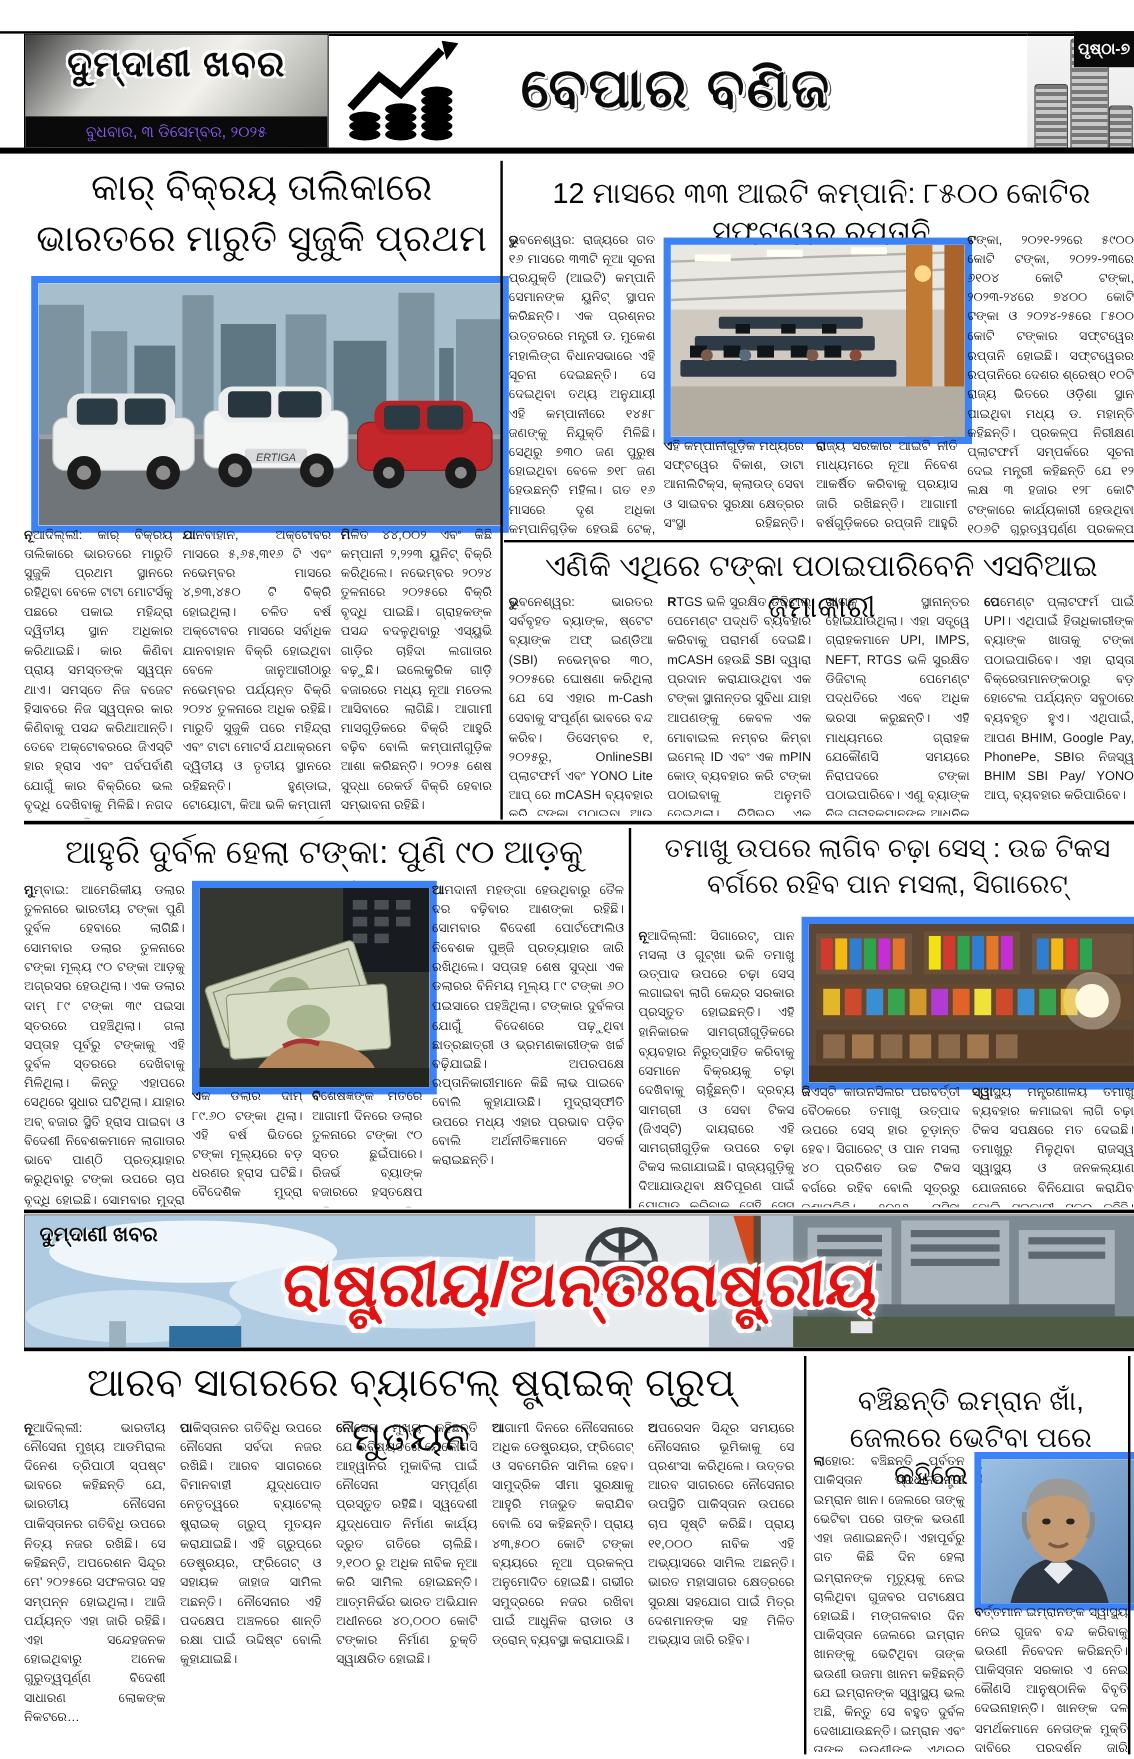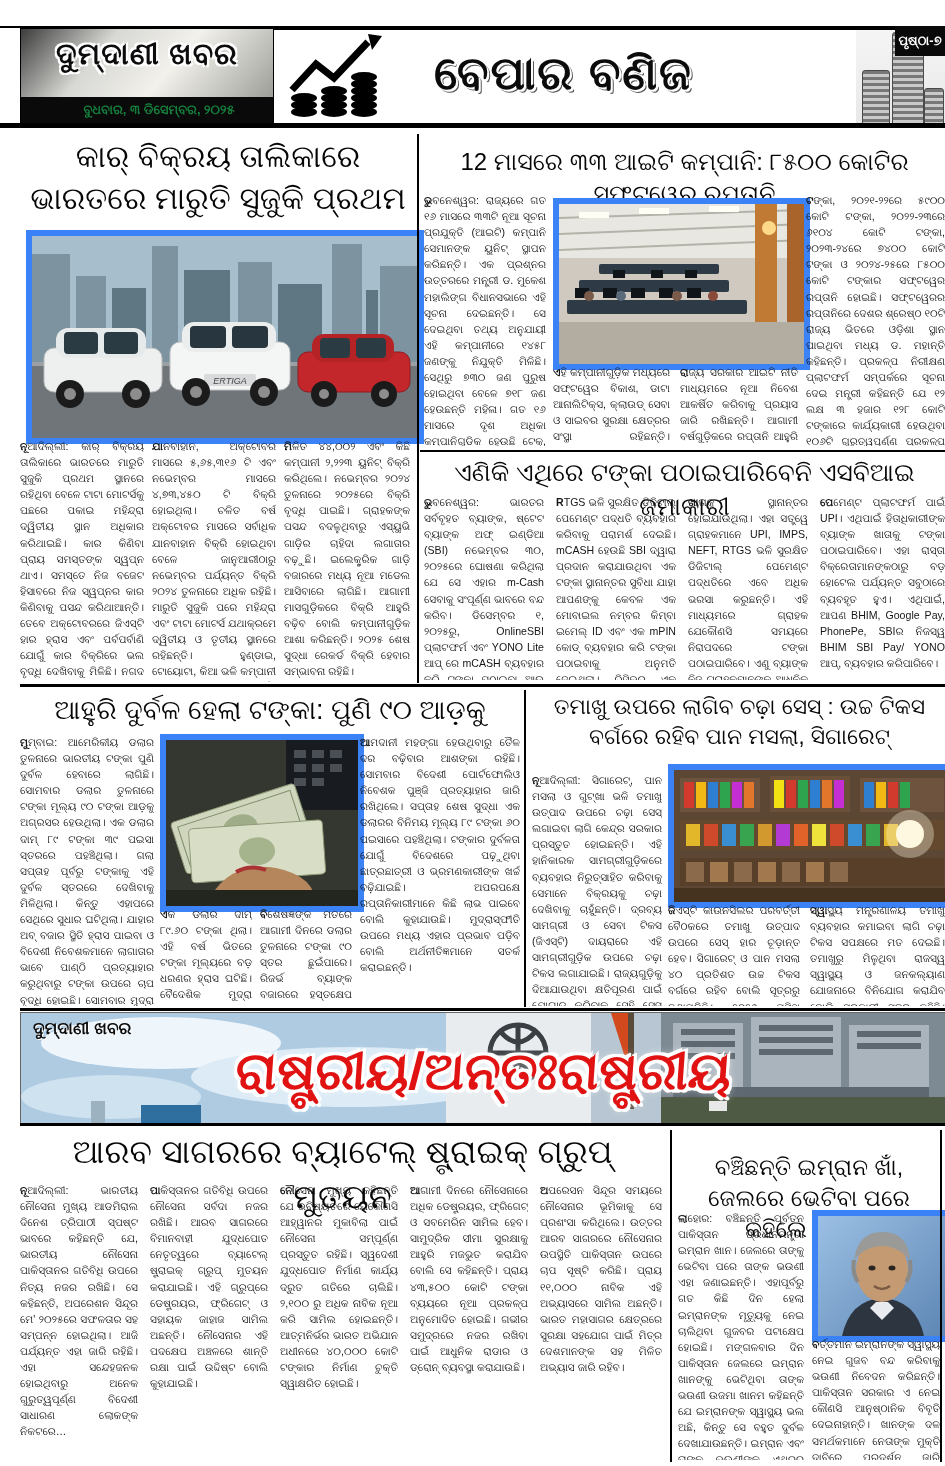--- a/index.html
+++ b/index.html
@@ -7,22 +7,22 @@
         font-family:"Liberation Sans",sans-serif;color:#111;}
   .abs{position:absolute;}
   
   .topline{position:absolute;left:0;top:26px;width:945px;height:2px;background:#000;}
   .logo-box{position:absolute;left:20px;top:28px;width:252px;height:94px;
             background:linear-gradient(130deg,#3c3c3c 0%,#d8d8d4 30%,#f2f1ec 55%,#bdbdb8 80%,#8e8e89 100%);
             border:1px solid #000;overflow:hidden;}
   .logo-text{position:absolute;left:0;top:8px;width:100%;text-align:center;font-size:30px;font-weight:900;
              color:#0c0c0c;letter-spacing:1px;
              text-shadow:-2px -2px 0 #fff,2px -2px 0 #fff,-2px 2px 0 #fff,2px 2px 0 #fff;}
-  .date-strip{position:absolute;left:0;bottom:0;width:100%;height:26px;background:#0a0a0a;color:#15803d;
-              font-size:13px;font-weight:700;display:flex;align-items:center;justify-content:center;padding-left:12px;}
+  .date-strip{position:absolute;left:0;bottom:0;width:100%;height:26px;background:#0a0a0a;color:#8b5cf6;
+              font-size:13px;font-weight:400;display:flex;align-items:center;justify-content:center;}
   .mast-mid{position:absolute;left:274px;top:28px;width:582px;height:94px;background:#fff;
             border-top:2px solid #000;border-bottom:2px solid #000;}
   .section-title{position:absolute;left:160px;top:16px;font-size:46px;font-weight:900;color:#0b0b0b;
                  text-shadow:-2px -2px 0 #fff,2px 2px 0 #fff,3px 3px 0 #555;letter-spacing:2px;}
   .coins-right{position:absolute;left:856px;top:28px;width:89px;height:94px;
                background:linear-gradient(180deg,#f5f5f5 0%,#e8e8e8 100%);border-top:2px solid #000;border-bottom:2px solid #000;overflow:hidden;}
   .coinstack{position:absolute;bottom:0;background:repeating-linear-gradient(180deg,#777 0 3px,#c9c9c9 3px 6px);
              border-radius:3px 3px 0 0;border:1px solid #4a4a4a;}
   .page-badge{position:absolute;left:895px;top:26px;width:50px;height:30px;background:#0a0a0a;color:#fff;
               display:flex;align-items:center;justify-content:center;font-size:13px;font-weight:700;z-index:5;}

